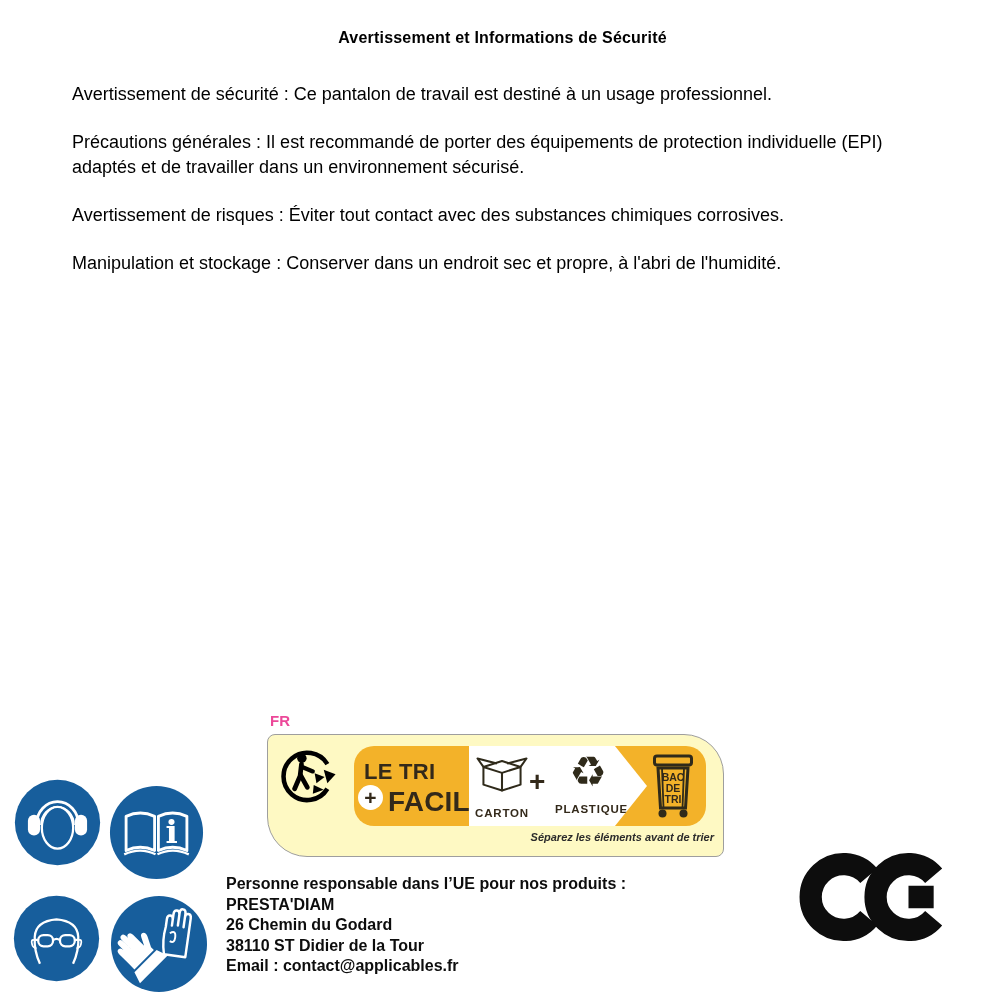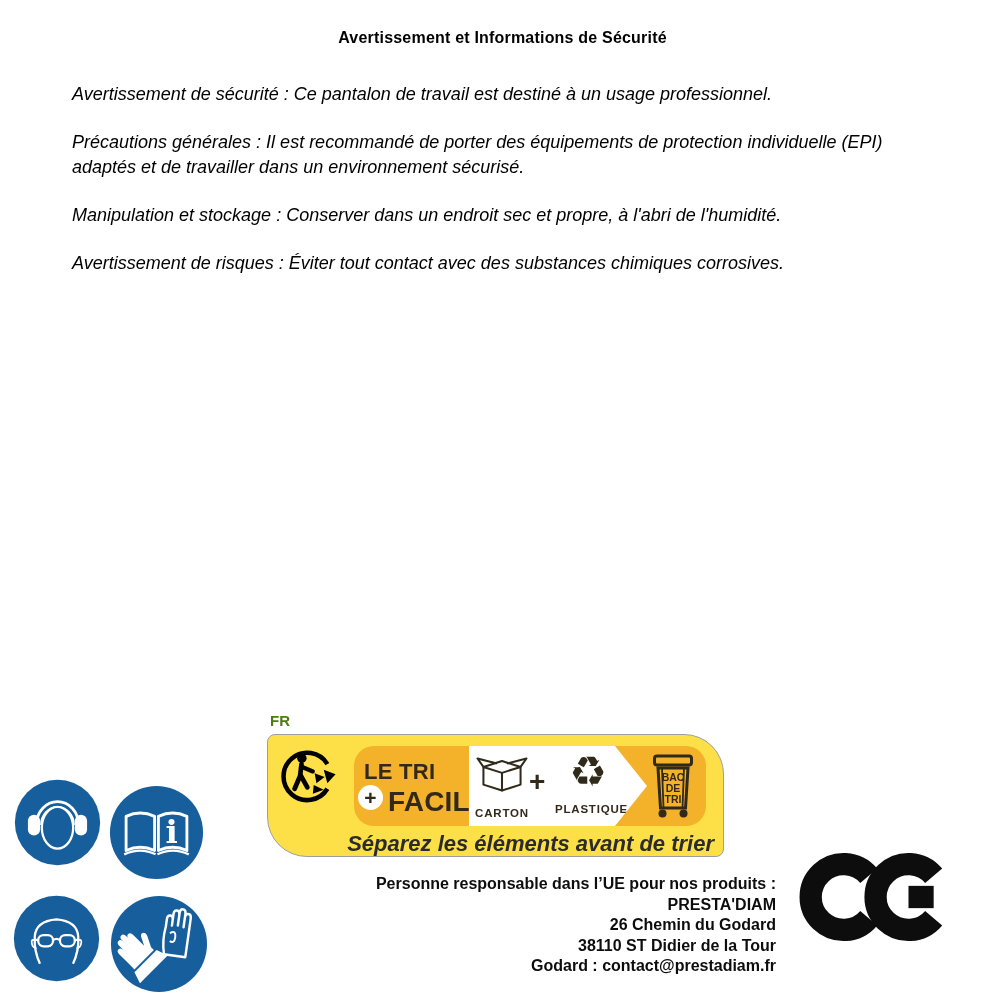--- a/index.html
+++ b/index.html
@@ -1,47 +1,47 @@
 <!DOCTYPE html>
 <html><head>
 <meta charset="utf-8">
 <style>
   html,body{margin:0;padding:0;background:#fff;}
   .page{position:relative;width:1005px;height:1005px;background:#ffffff;overflow:hidden;
-        font-family:"Liberation Sans",sans-serif;color:#000;}
+        font-family:"Liberation Sans",sans-serif;color:#000;border-radius:7px;}
 
   .title{position:absolute;top:29px;left:0;width:100%;text-align:center;
          font-size:16px;font-weight:bold;letter-spacing:.2px;}
 
-  .paras{position:absolute;left:72px;top:82px;width:848px;font-style:italic;}
+  .paras{position:absolute;left:72px;top:82px;width:848px;}
   .paras p{margin:0 0 23px 0;font-size:18px;line-height:25px;font-weight:400;}
 
   
-  .fr-label{position:absolute;left:270px;top:712px;font-size:15px;font-weight:bold;color:#4d7c0f;}
-  .tri-box{position:absolute;left:267px;top:734px;width:455px;height:121px;background:#fde047;
+  .fr-label{position:absolute;left:270px;top:712px;font-size:15px;font-weight:bold;color:#ec4899;}
+  .tri-box{position:absolute;left:267px;top:734px;width:455px;height:121px;background:#fef9c3;
            border:1.6px solid #9e9e9e;border-radius:8px 40px 8px 40px;}
   .triman{position:absolute;left:11px;top:11px;}
   .band{position:absolute;left:86px;top:11px;width:352px;height:80px;background:#F3B229;border-radius:20px;}
   .letri{position:absolute;left:10px;top:13px;font-size:22px;font-weight:800;color:#33291A;letter-spacing:.3px;}
   .plus-circle{position:absolute;left:4px;top:39px;width:25px;height:25px;border-radius:50%;background:#fff;
                text-align:center;line-height:25px;font-size:21px;font-weight:800;color:#33291A;}
   .facile{position:absolute;left:34px;top:40px;font-size:28px;font-weight:800;color:#33291A;letter-spacing:.2px;}
   .chevron{position:absolute;left:115px;top:0;width:178px;height:80px;background:#ffffff;
            clip-path:polygon(0 0,82% 0,100% 50%,82% 100%,0 100%);}
   .mat{position:absolute;text-align:center;}
   .mat-carton{left:4px;top:3px;width:58px;}
   .mat-plastique{left:86px;top:3px;width:66px;}
   .mat-label{display:block;font-size:11.5px;font-weight:bold;color:#33291A;letter-spacing:.8px;margin-top:8px;}
   .recycle-glyph{font-family:"DejaVu Sans",sans-serif;font-size:42px;line-height:46px;color:#2F2A1A;display:block;}
   .plus-sign{position:absolute;left:60px;top:20px;font-size:28px;font-weight:800;color:#33291A;}
   .bin{position:absolute;left:294px;top:6px;}
-  .tagline{position:absolute;right:9px;top:96px;font-size:22px;font-style:italic;font-weight:bold;color:#2b2b2b;}
+  .tagline{position:absolute;right:9px;top:96px;font-size:11px;font-style:italic;font-weight:bold;color:#2b2b2b;}
 
   
-  .contact{position:absolute;left:226px;top:874px;width:550px;text-align:right;
+  .contact{position:absolute;left:226px;top:874px;width:550px;text-align:left;
            font-size:16px;font-weight:bold;line-height:20.5px;color:#0d0d0d;}
 
   
   .sicon{position:absolute;}
   .si-ear{left:14px;top:779px;}
   .si-book{left:109px;top:785px;}
   .si-eye{left:13px;top:895px;}
   .si-glove{left:110px;top:895px;}
 
   
@@ -50,22 +50,22 @@
 </head>
 <body>
 
 <div class="page">
 
   <div class="title">Avertissement et Informations de Sécurité</div>
 
   <div class="paras">
     <p>Avertissement de sécurité : Ce pantalon de travail est destiné à un usage professionnel.</p>
     <p>Précautions générales : Il est recommandé de porter des équipements de protection individuelle (EPI) adaptés et de travailler dans un environnement sécurisé.</p>
+    <p>Avertissement de risques : Éviter tout contact avec des substances chimiques corrosives.</p>
     <p>Manipulation et stockage : Conserver dans un endroit sec et propre, à l'abri de l'humidité.</p>
-    <p>Avertissement de risques : Éviter tout contact avec des substances chimiques corrosives.</p>
   </div>
 
   <div class="fr-label">FR</div>
 
   <div class="tri-box">
 
     <svg class="triman" width="64" height="60" viewBox="0 0 70 66" aria-hidden="true">
       <g fill="none" stroke="#000">
         <path d="M53 20 A26 26 0 1 0 53 47" stroke-width="5"></path>
         <path d="M24.5 20 L23 33 L17 47" stroke-width="5.2" stroke-linecap="round" stroke-linejoin="round"></path>
@@ -121,21 +121,21 @@
     </div>
 
     <div class="tagline">Séparez les éléments avant de trier</div>
   </div>
 
   <div class="contact">
     <div>Personne responsable dans l’UE pour nos produits :</div>
     <div>PRESTA'DIAM</div>
     <div>26 Chemin du Godard</div>
     <div>38110 ST Didier de la Tour</div>
-    <div>Godard : contact@prestadiam.fr</div>
+    <div>Email : contact@applicables.fr</div>
   </div>
 
   <svg class="sicon si-ear" width="87" height="87" viewBox="0 0 100 100" aria-label="wear-ear-protection">
     <circle cx="50" cy="50" r="49" fill="#175E9C"></circle>
     <ellipse cx="50" cy="56" rx="18" ry="24" fill="#175E9C" stroke="#fff" stroke-width="2.6"></ellipse>
     <path d="M26 52 A24 26 0 0 1 74 52" fill="none" stroke="#fff" stroke-width="3.2"></path>
     <path d="M31 53 A19 21 0 0 1 69 53" fill="none" stroke="#fff" stroke-width="2"></path>
     <rect x="16" y="41" width="14" height="24" rx="7" fill="#fff"></rect>
     <rect x="70" y="41" width="14" height="24" rx="7" fill="#fff"></rect>
   </svg>

